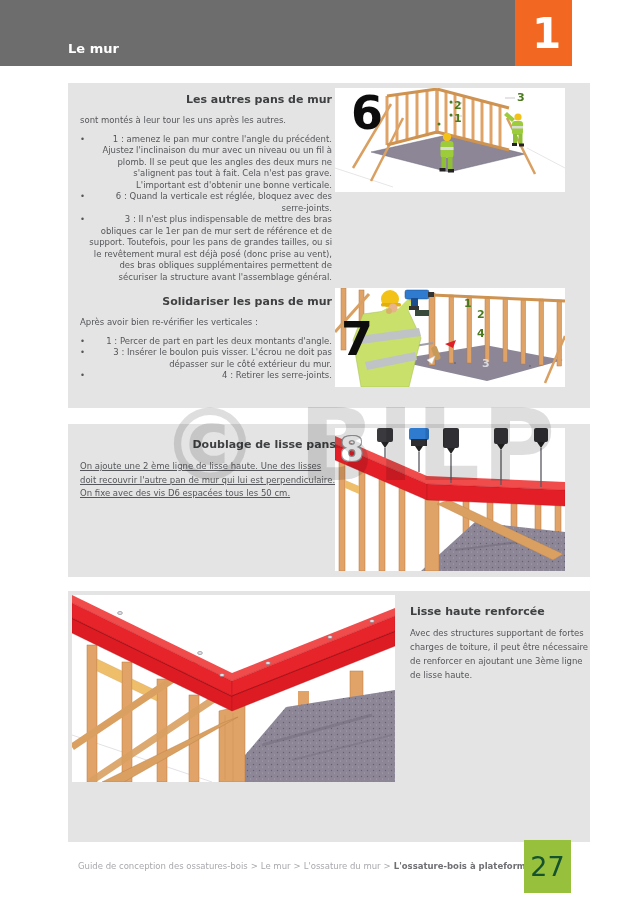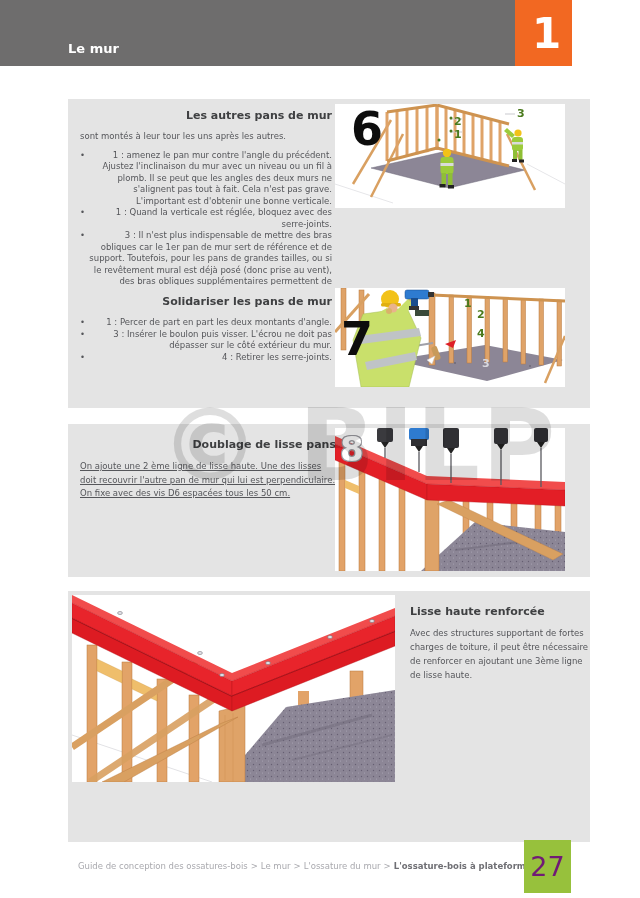--- a/index.html
+++ b/index.html
@@ -6,21 +6,21 @@
   .page{position:relative;width:640px;height:898px;background:#ffffff;overflow:hidden;
         font-family:"DejaVu Sans",sans-serif;color:#55565A;}
   
   .topbar{position:absolute;left:0;top:0;width:515px;height:66px;background:#6E6D6D;}
   .page-title{position:absolute;left:68px;top:41px;font-size:13px;font-weight:bold;color:#fff;}
   .chapterbox{position:absolute;left:515px;top:0;width:57px;height:66px;background:#F26822;
               display:flex;align-items:center;justify-content:center;}
   .chapterbox span{color:#fff;font-size:42px;font-weight:bold;padding-left:6px;}
   
   .panel{position:absolute;left:68px;width:522px;background:#E4E4E4;}
-  .s1{top:99px;height:228px}.s2{top:285px;height:123px}.s3{top:424px;height:153px}.s4{top:591px;height:251px}
+  .s1{top:83px;height:228px}.s2{top:285px;height:123px}.s3{top:424px;height:153px}.s4{top:591px;height:251px}
   .txt{position:absolute;left:12px;top:10px;width:252px;font-size:8.5px;line-height:11.5px;color:#55565A;}
   .txt h2{font-size:11px;font-weight:bold;color:#3F4042;text-align:right;margin:0 0 9px 0;line-height:13px;}
   .txt p{margin:0 0 7px 0;}
   .txt ul{margin:0;padding:0;list-style:none;text-align:right;}
   .txt li{position:relative;padding-left:9px;margin:0;}
   .txt li::before{content:"•";position:absolute;left:0;top:0;}
   .s3 .txt{top:14px;width:256px;}
   .s3 .txt p{line-height:13.5px;text-decoration:underline;}
   .s4 .txt{left:342px;top:14px;width:178px;}
   .s4 .txt h2{text-align:left;margin-bottom:8px;}
@@ -45,40 +45,40 @@
   .fig2 .a0{left:129px;top:10px}.fig2 .a1{left:142px;top:21px}.fig2 .a2{left:142px;top:40px}.fig2 .a3{left:147px;top:70px}
   
   .watermark{position:absolute;left:160px;top:396px;font-size:100px;font-weight:bold;
              letter-spacing:2px;color:rgba(0,0,0,0.13);z-index:50;pointer-events:none;white-space:nowrap;line-height:1;text-align:right;}
   
   .breadcrumb{position:absolute;left:78px;top:861px;font-size:8.5px;color:#A9A9AE;}
   .breadcrumb .sep{margin:0 3px;}
   .breadcrumb .last{font-weight:bold;color:#6F6F74;}
   .pagebadge{position:absolute;left:524px;top:840px;width:47px;height:53px;background:#97C13C;
              display:flex;align-items:center;justify-content:center;}
-  .pagebadge span{color:#701a75;font-size:27px;}
+  .pagebadge span{color:#14532d;font-size:27px;}
 </style>
 </head>
 <body>
 
 <div class="page">
 
   <div class="topbar"></div>
   <div class="page-title">Le mur</div>
   <div class="chapterbox">
     <span>1</span>
   </div>
 
   <section class="panel s1">
     <div class="txt">
       <h2>Les autres pans de mur</h2>
       <p>sont montés à leur tour les uns après les autres.</p>
       <ul>
         <li>1 : amenez le pan mur contre l'angle du précédent. Ajustez l'inclinaison du mur avec un niveau ou un fil à plomb. Il se peut que les angles des deux murs ne s'alignent pas tout à fait. Cela n'est pas grave. L'important est d'obtenir une bonne verticale.</li>
-        <li>1 : Quand la verticale est réglée, bloquez avec des serre-joints.</li>
+        <li>6 : Quand la verticale est réglée, bloquez avec des serre-joints.</li>
         <li>3 : Il n'est plus indispensable de mettre des bras obliques car le 1er pan de mur sert de référence et de support. Toutefois, pour les pans de grandes tailles, ou si le revêtement mural est déjà posé (donc prise au vent), des bras obliques supplémentaires permettent de sécuriser la structure avant l'assemblage général.</li>
       </ul>
     </div>
     <div class="fig fig1">
       <svg viewBox="0 0 230 104" width="230" height="104">
         <line x1="0" y1="80" x2="58" y2="99" stroke="#E6E6E9"></line>
         <line x1="192" y1="60" x2="230" y2="80" stroke="#E6E6E9"></line>
         <polygon points="36,64 112,47 190,66 114,84" fill="#8C8696" stroke="#6F6A7B" stroke-width="0.5"></polygon>
         <line x1="18" y1="80" x2="56" y2="16" stroke="#D9A061" stroke-width="2.5"></line>
         <line x1="36" y1="93" x2="68" y2="30" stroke="#D9A061" stroke-width="2.5"></line>
@@ -136,20 +136,21 @@
       <span class="fignum f6">6</span>
       <span class="ann a0">1</span>
       <span class="ann a1">2</span>
       <span class="ann a2">3</span>
     </div>
   </section>
 
   <section class="panel s2">
     <div class="txt">
       <h2>Solidariser les pans de mur</h2>
+      <p>Après avoir bien re-vérifier les verticales :</p>
       <ul>
         <li>1 : Percer de part en part les deux montants d'angle.</li>
         <li>3 : Insérer le boulon puis visser. L'écrou ne doit pas dépasser sur le côté extérieur du mur.</li>
         <li>4 : Retirer les serre-joints.</li>
       </ul>
     </div>
     <div class="fig fig2">
       <svg viewBox="0 0 230 99" width="230" height="99">
         <polygon points="58,72 150,57 228,72 152,93" fill="#8C8696"></polygon>
         <circle cx="120" cy="75" r="1" fill="#6D6877"></circle>

